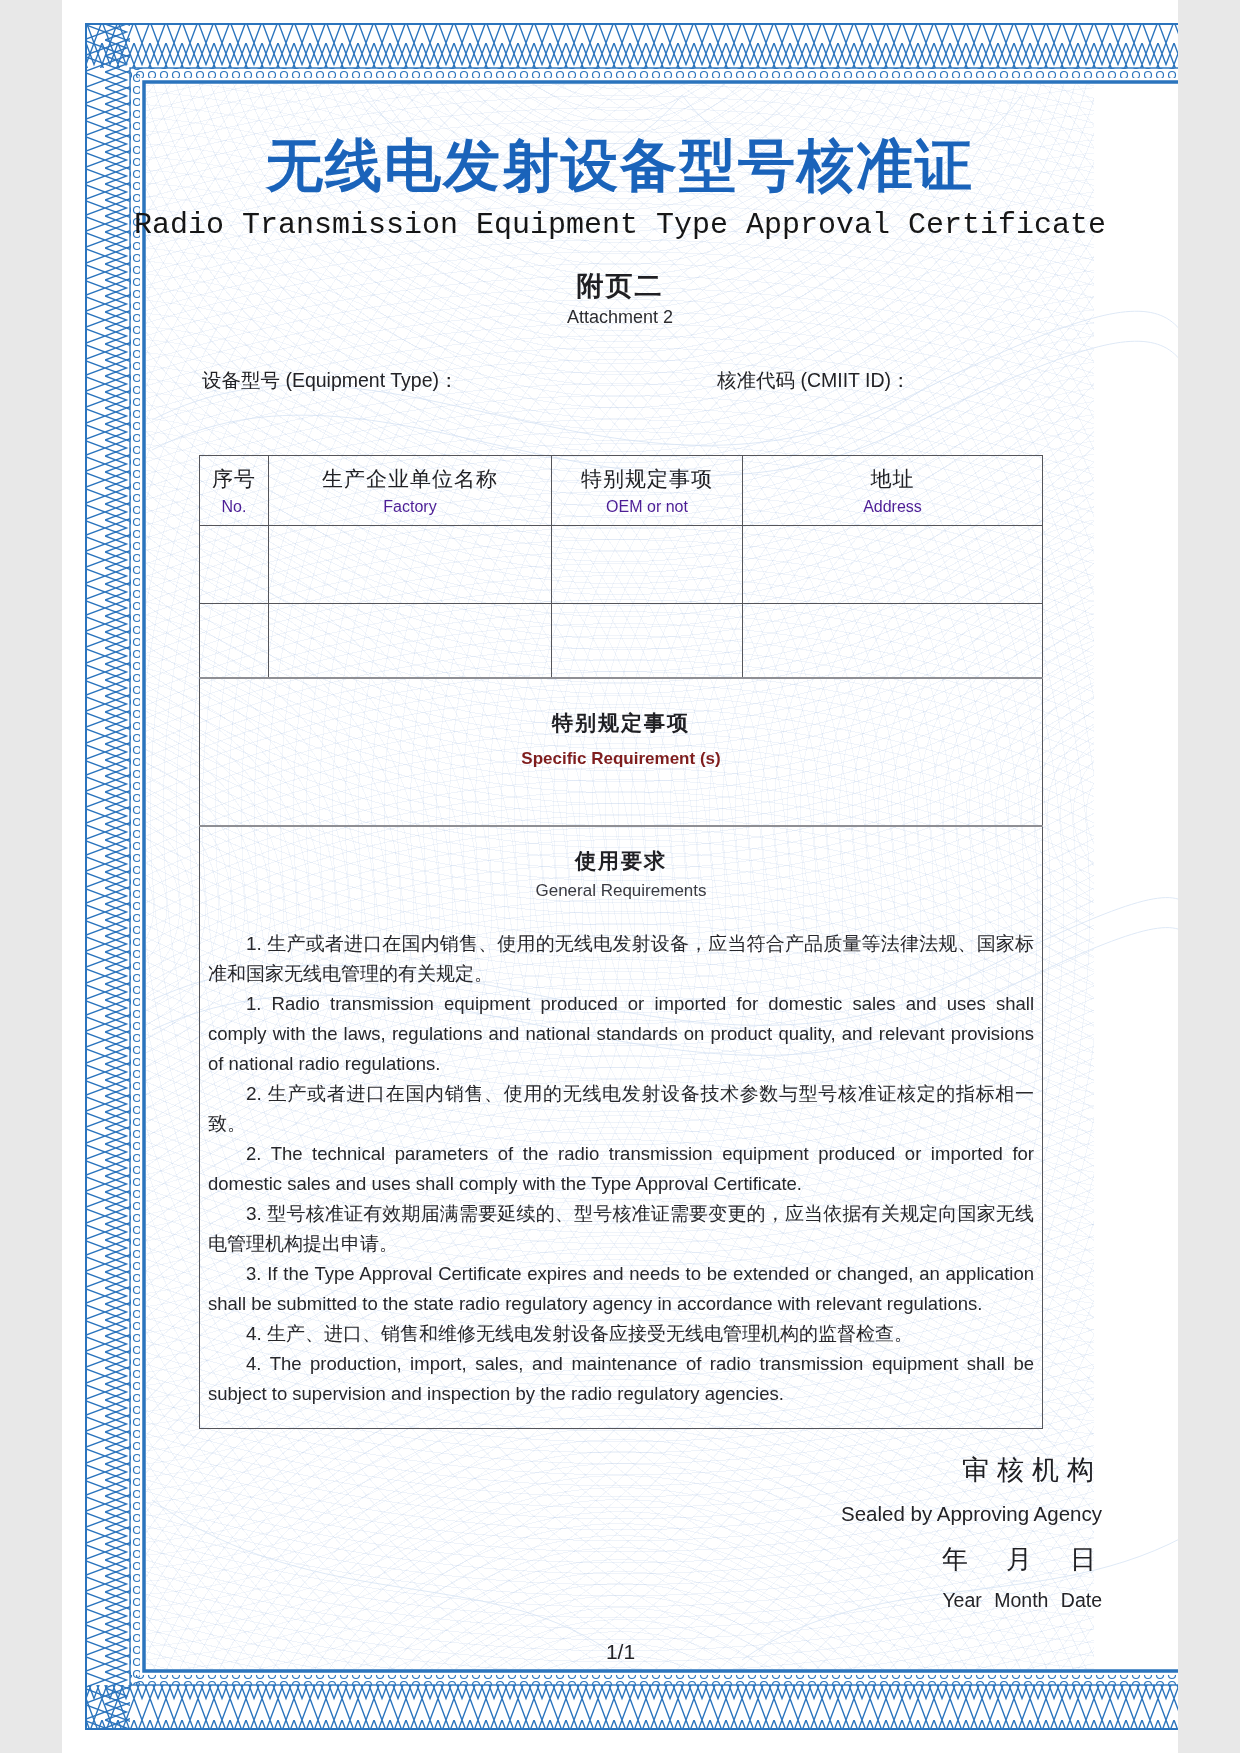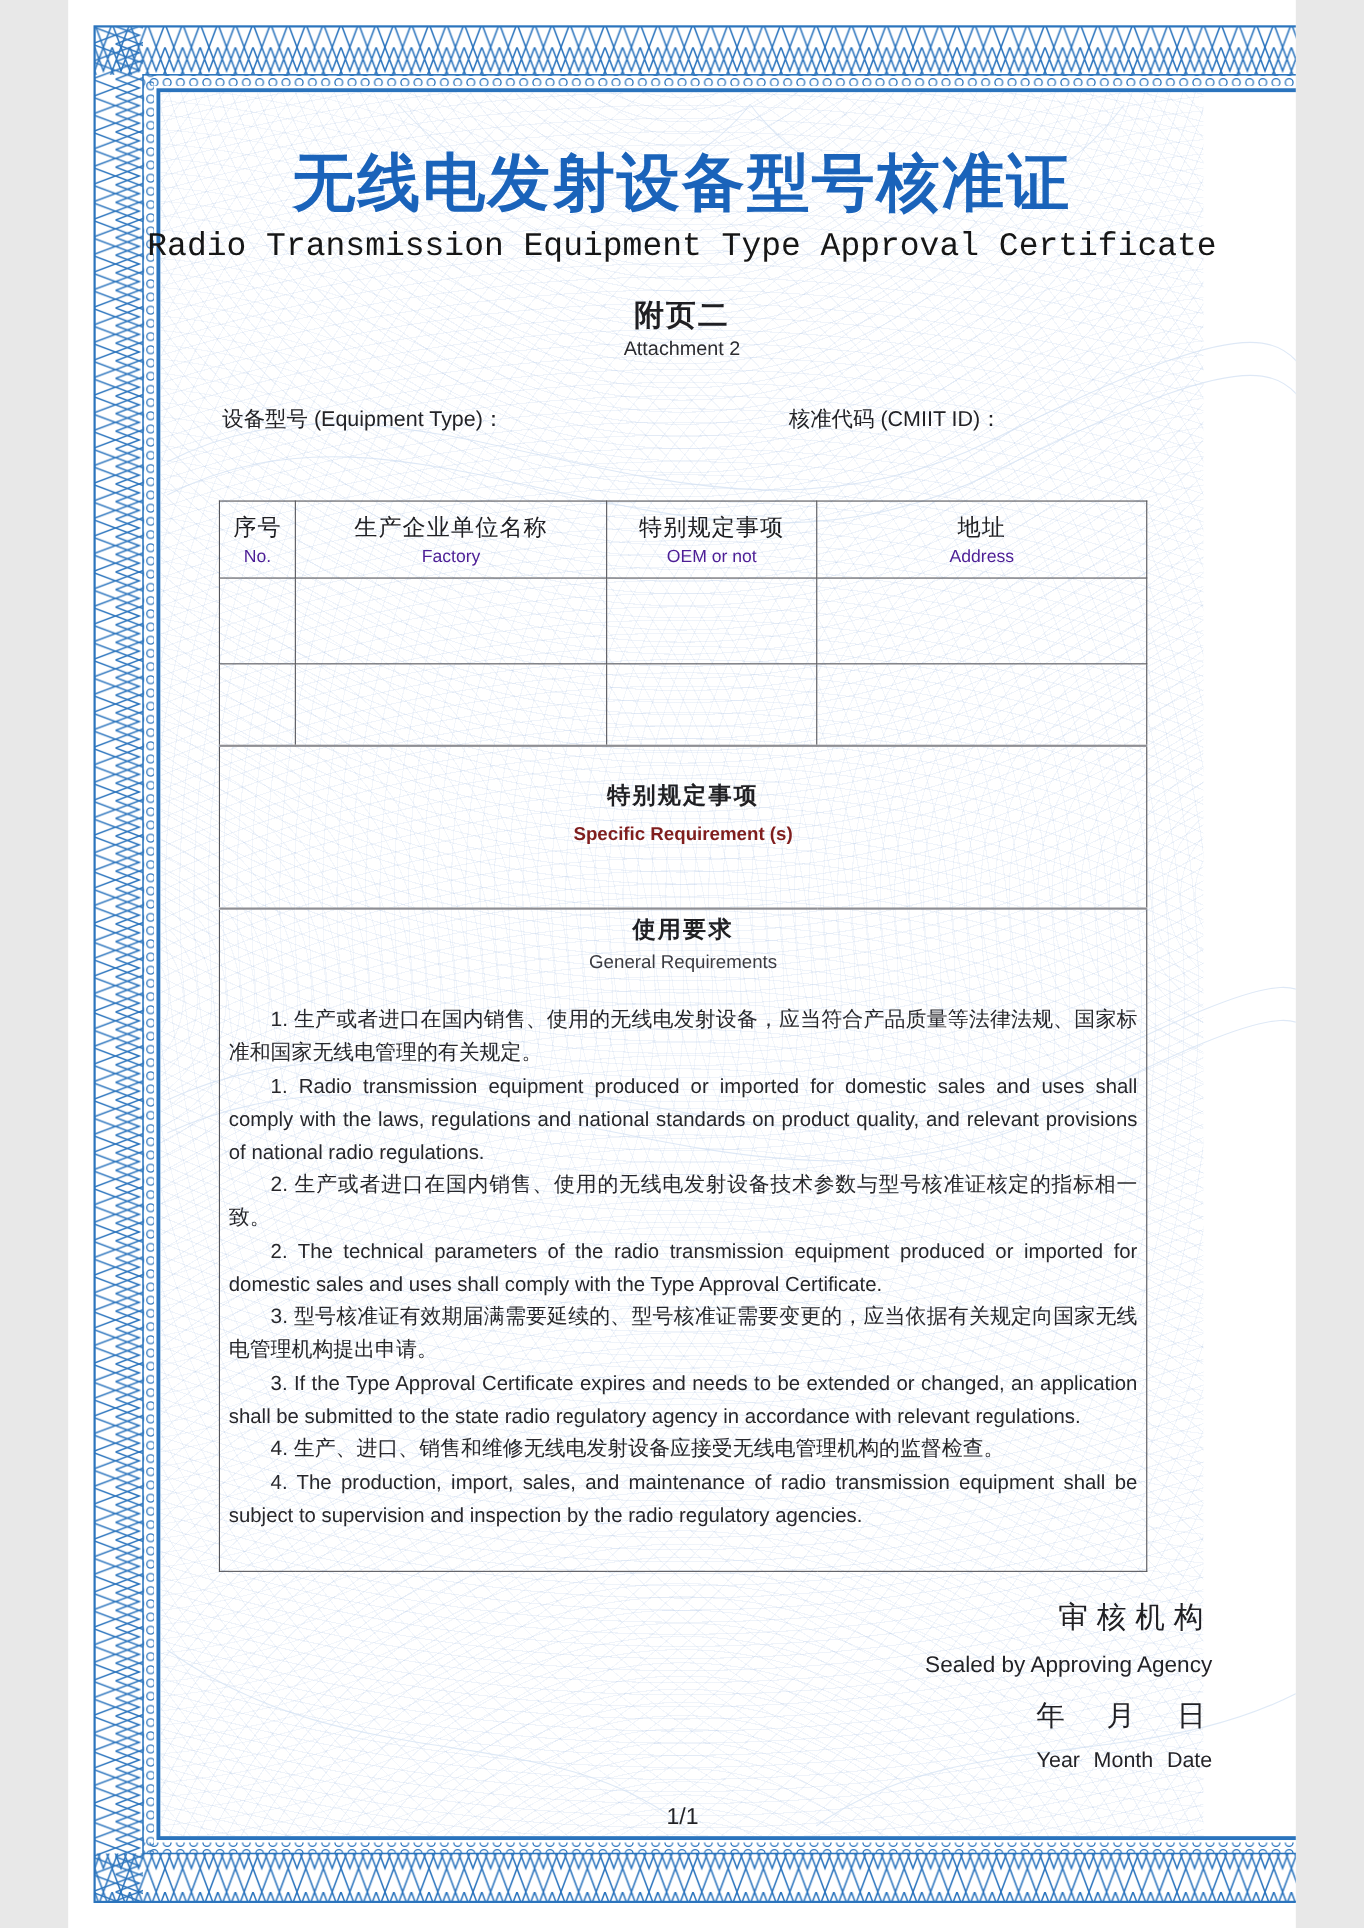--- a/index.html
+++ b/index.html
@@ -68,21 +68,21 @@
   .hen { font-size:16px; color:#4c1d95; margin-top:5px; }
   tr.empty-a td { height:78px; }
   tr.empty-b td { height:74px; }
   tr.spec td {
     height:148px; vertical-align:top; text-align:center;
     border-top:2.5px solid #8f8f94; border-bottom:2.5px solid #8f8f94;
     padding-top:18px;
   }
   .spec-cn { font-size:21px; font-weight:600; letter-spacing:2px; color:#202024;margin-top:12px; }
   .spec-en { font-size:17px; color:#7f1d1d; margin-top:12px;font-weight:bold; }
-  tr.general td { height:603px; vertical-align:top; text-align:center; padding:4px 8px 0 8px; }
+  tr.general td { height:603px; vertical-align:top; text-align:center; padding:20px 8px 0 8px; }
   .gen-cn { font-size:21px; font-weight:600; letter-spacing:2px; color:#202024; }
   .gen-en { font-size:17px; color:#3a3a40; margin-top:6px; }
   .paras { margin-top:28px; text-align:justify; }
   .paras p {
     margin:0; text-indent:38px;
     font-size:19px; line-height:30px; color:#27272b;
   }
   .paras p.en { font-size:18.5px; }
 
   .seal-block {

